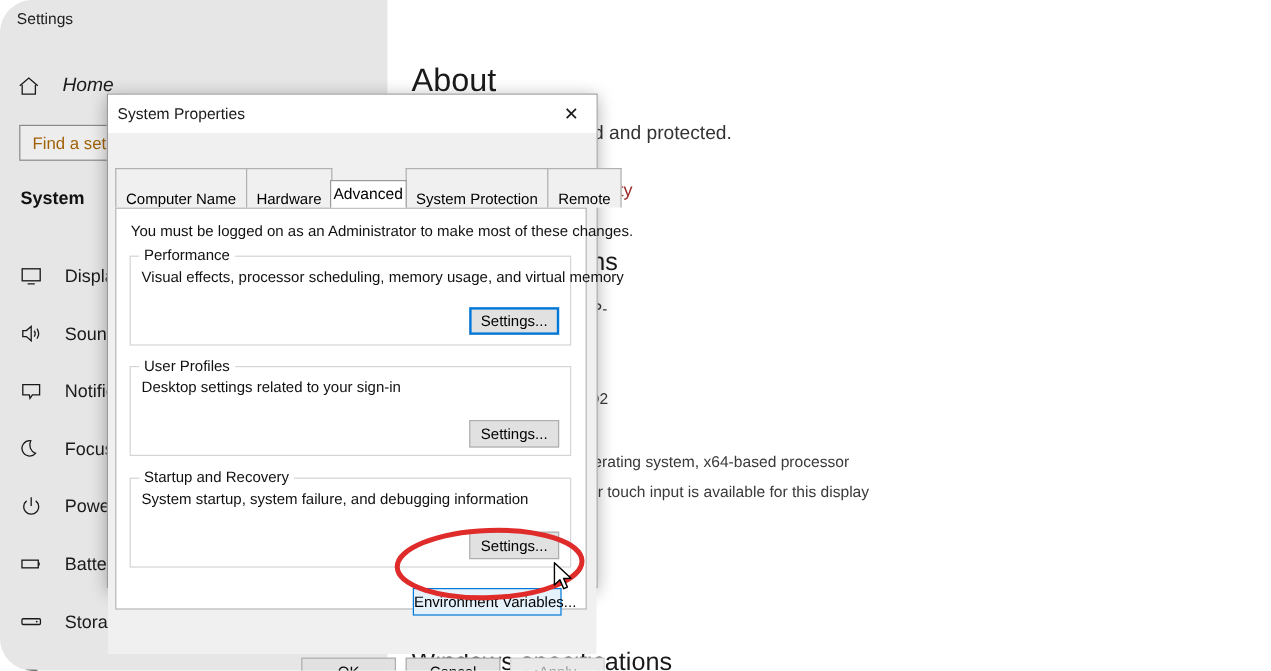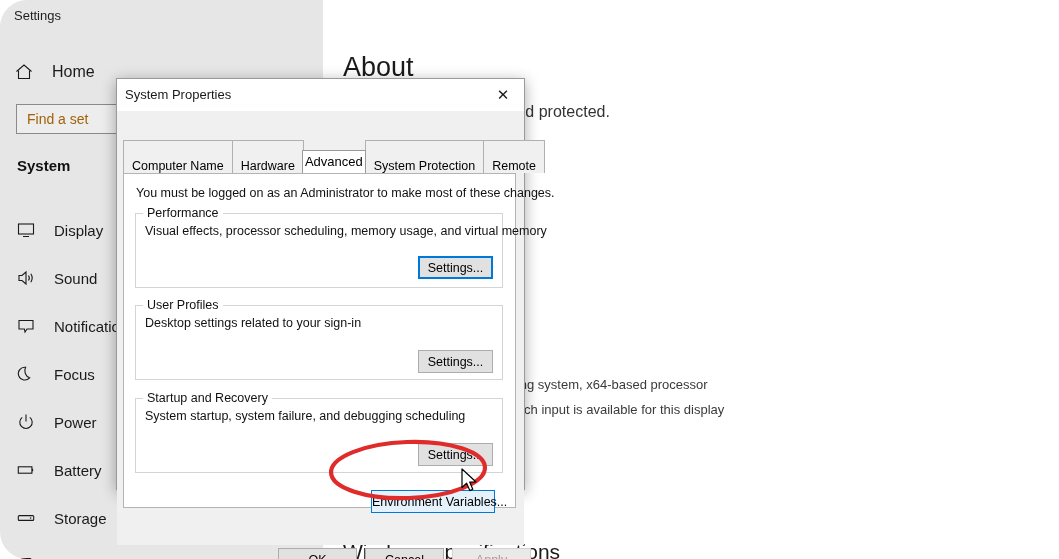--- a/index.html
+++ b/index.html
@@ -22,21 +22,21 @@
     position: absolute; left: 0; top: 0;
     width: 323px; height: 559px;
     background: #e6e6e6;
   }
   .settings-apptitle {
     position: absolute; left: 14px; top: 8px;
     font-size: 13px; color: #1d1d1d;
   }
   .home-row {
     position: absolute; left: 12px; top: 60px;
-    display: flex; align-items: center; gap: 16px;
+    display: flex; align-items: center; gap: 16px; font-style: italic;
   }
   .home-label { font-size: 16px; color: #1a1a1a; }
   .search-box {
     position: absolute; left: 16px; top: 104px;
     width: 140px; height: 30px;
     background: #ededed;
     border: 1px solid #8a8a8a;
     box-sizing: border-box;
     display: flex; align-items: center;
     padding-left: 10px;
@@ -92,21 +92,20 @@
 
   
   .dialog {
     position: absolute;
     left: 89px; top: 78px;
     width: 409px; height: 412px;
     background: #f0f0f0;
     border: 1px solid #9a9a9a;
     box-shadow: 0 3px 14px rgba(0,0,0,0.33);
     box-sizing: border-box;
-    margin-left: 27px;
   }
   .dlg-titlebar {
     position: relative;
     height: 32px;
     background: #ffffff;
   }
   .dlg-title {
     position: absolute; left: 8px; top: 8px;
     font-size: 13px; color: #1a1a1a;
   }
@@ -391,21 +390,21 @@
         </div>
 
         <div class="groupbox" style="top:131px; height:75px;">
           <span class="gb-legend">User Profiles</span>
           <span class="gb-desc">Desktop settings related to your sign-in</span>
           <button class="btn gb-settings-btn" style="top:44px;">Settings...</button>
         </div>
 
         <div class="groupbox" style="top:224px; height:75px;">
           <span class="gb-legend">Startup and Recovery</span>
-          <span class="gb-desc">System startup, system failure, and debugging scheduling</span>
+          <span class="gb-desc">System startup, system failure, and debugging information</span>
           <button class="btn gb-settings-btn" style="top:44px;">Settings...</button>
         </div>
 
       </div>
 
       <button class="btn hover" style="position:absolute; left:254px; top:379px; width:124px; height:23px;">Environment Variables...</button>
 
       <button class="btn" style="position:absolute; left:161px; top:437px; width:79px;">OK</button>
       <button class="btn" style="position:absolute; left:248px; top:437px; width:79px;">Cancel</button>
       <button class="btn disabled" style="position:absolute; left:335px; top:437px; width:79px;">Apply</button>

